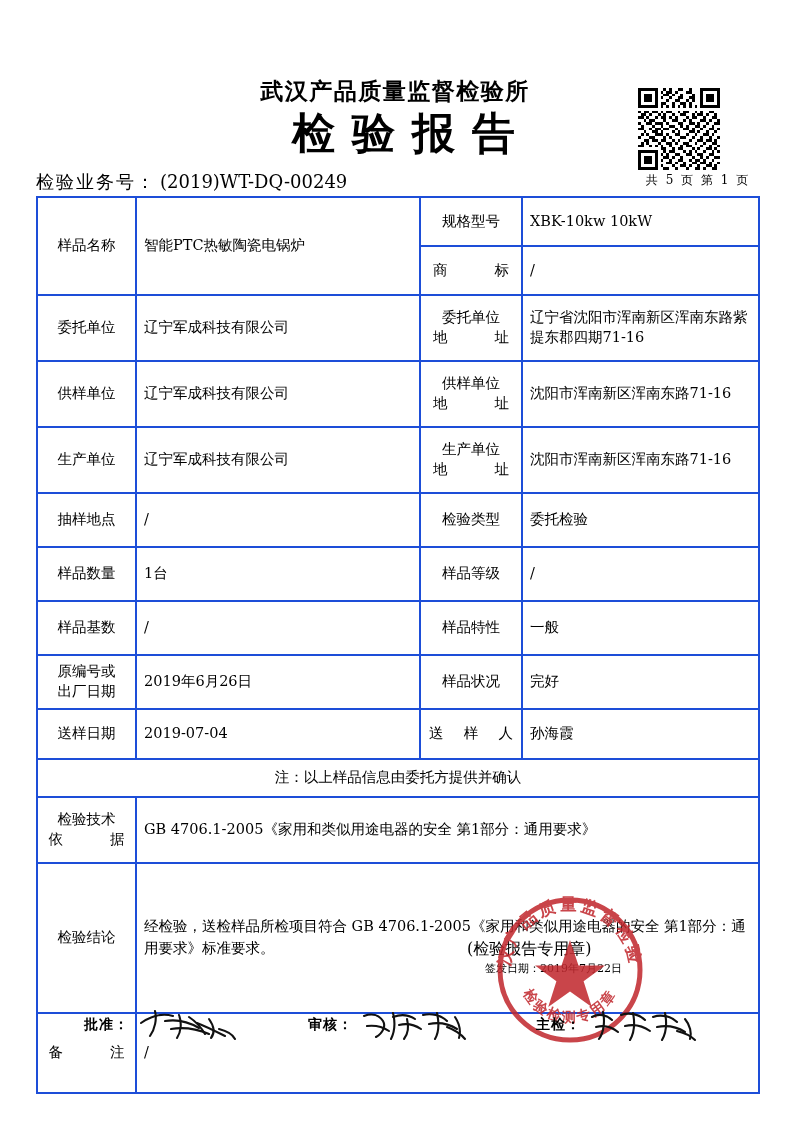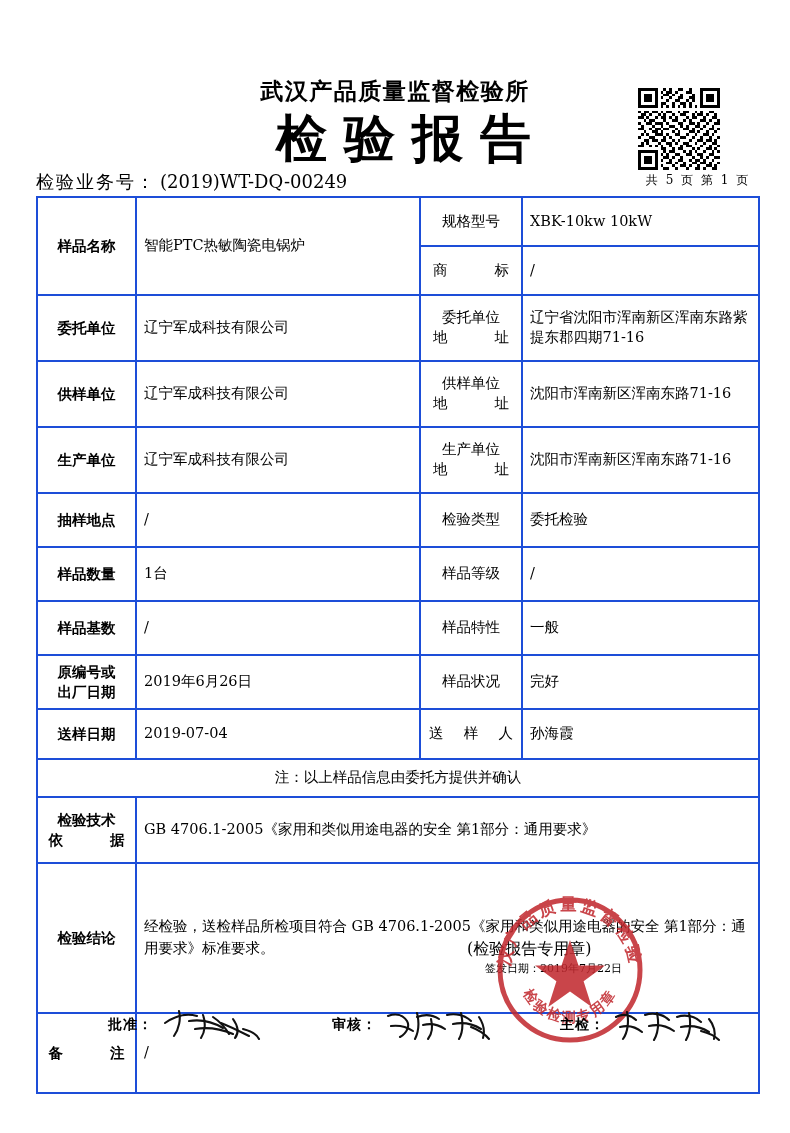--- a/index.html
+++ b/index.html
@@ -32,21 +32,21 @@
   .org-name {
     font-family: "DejaVu Serif", "Liberation Serif", serif;
     font-size: 23px;
     font-weight: bold;
     letter-spacing: 1.5px;
     color: #000;
     line-height: 1.1;
   }
   .report-title {
     font-family: "DejaVu Serif", "Liberation Serif", serif;
-    font-size: 51px;
+    font-size: 43px;
     font-weight: bold;
     letter-spacing: 17px;
     padding-left: 34px;
     color: #000;
     margin-top: 6px;
     line-height: 1.15;
   }
 
   
   .qr-wrap {
@@ -98,21 +98,20 @@
   .tbl td {
     border: 2px solid #1d4ed8;
     padding: 4px 7px;
     vertical-align: middle;
     line-height: 1.35;
   }
   .lab {
     width: 99px;
     text-align: center;
     white-space: nowrap;
-    font-weight: bold;
   }
   .lab-mid {
     width: 99px;
     text-align: center;
     white-space: nowrap;
   }
   .spread2 {
     display: inline-block;
     width: 76px;
     text-align: justify;
@@ -165,21 +164,20 @@
     opacity: 0.86;
   }
 
   
   .sig-row {
     position: absolute;
     top: 1005px;
     left: 36px;
     width: 722px;
     height: 46px;
-    margin-left: 24px;
   }
   .sig-block {
     position: absolute;
     display: flex;
     align-items: center;
     white-space: nowrap;
   }
   .sig-block.b1 { left: 48px; top: 2px; }
   .sig-block.b2 { left: 272px; top: 2px; }
   .sig-block.b3 { left: 500px; top: 2px; }

